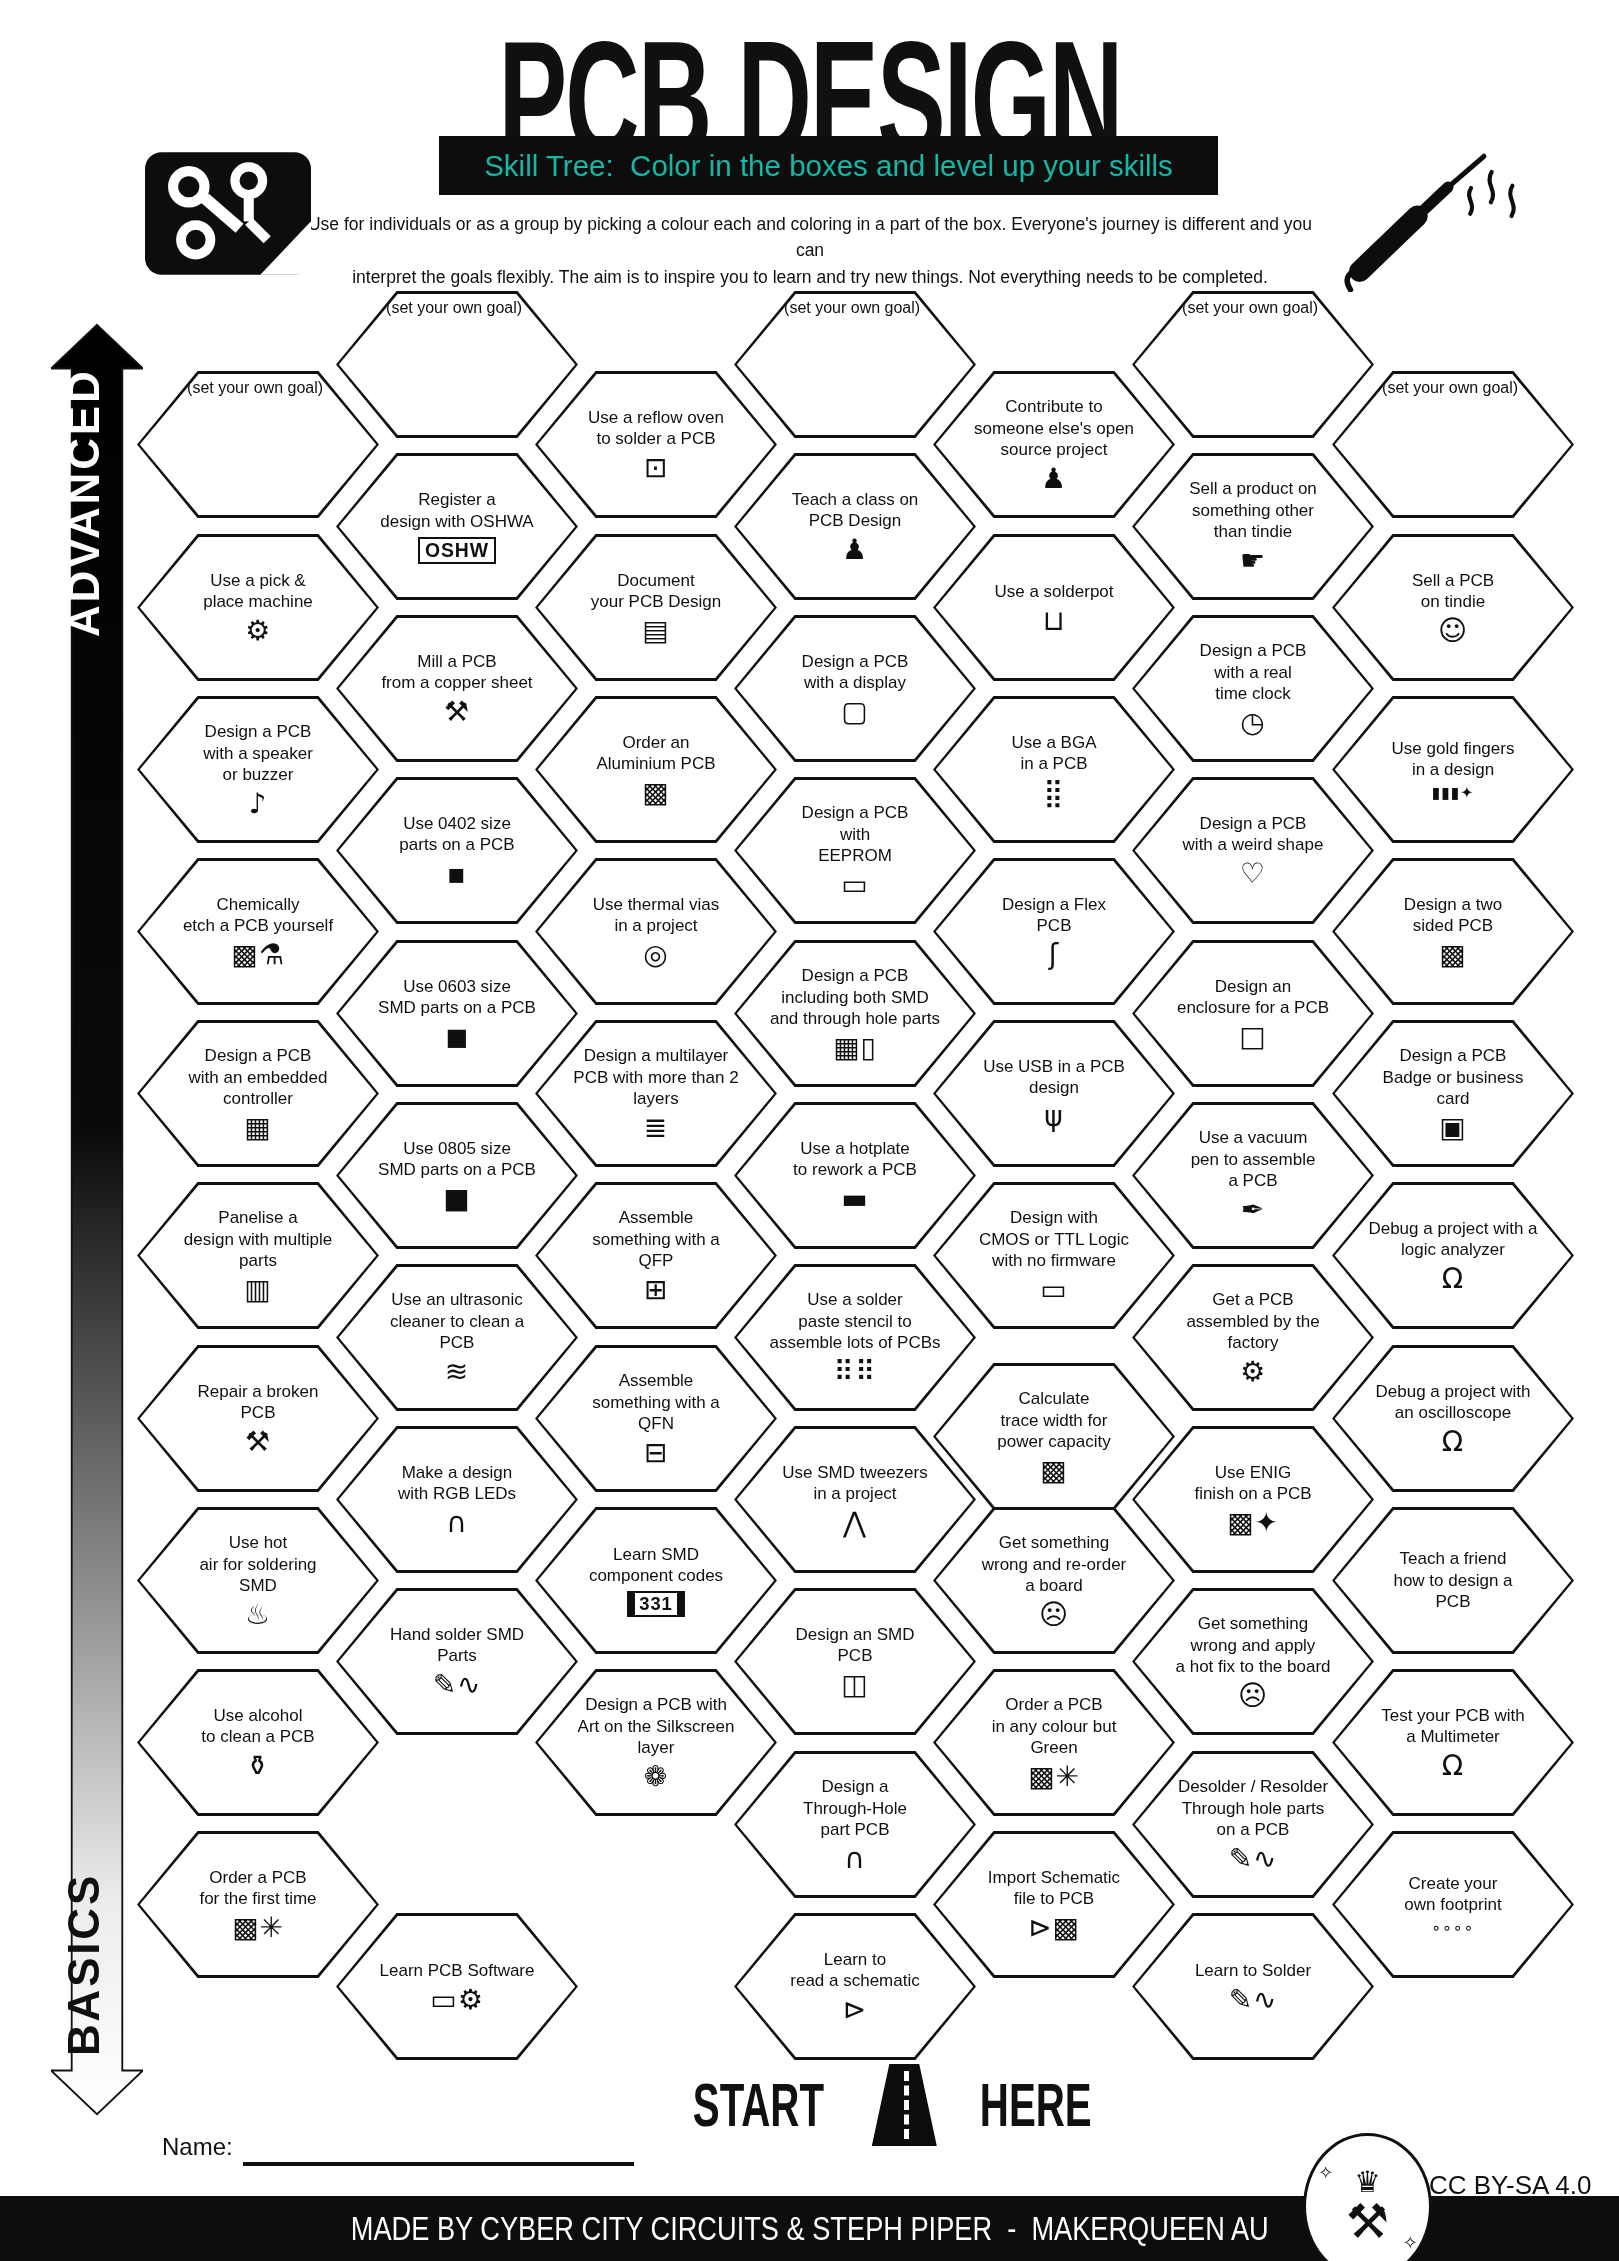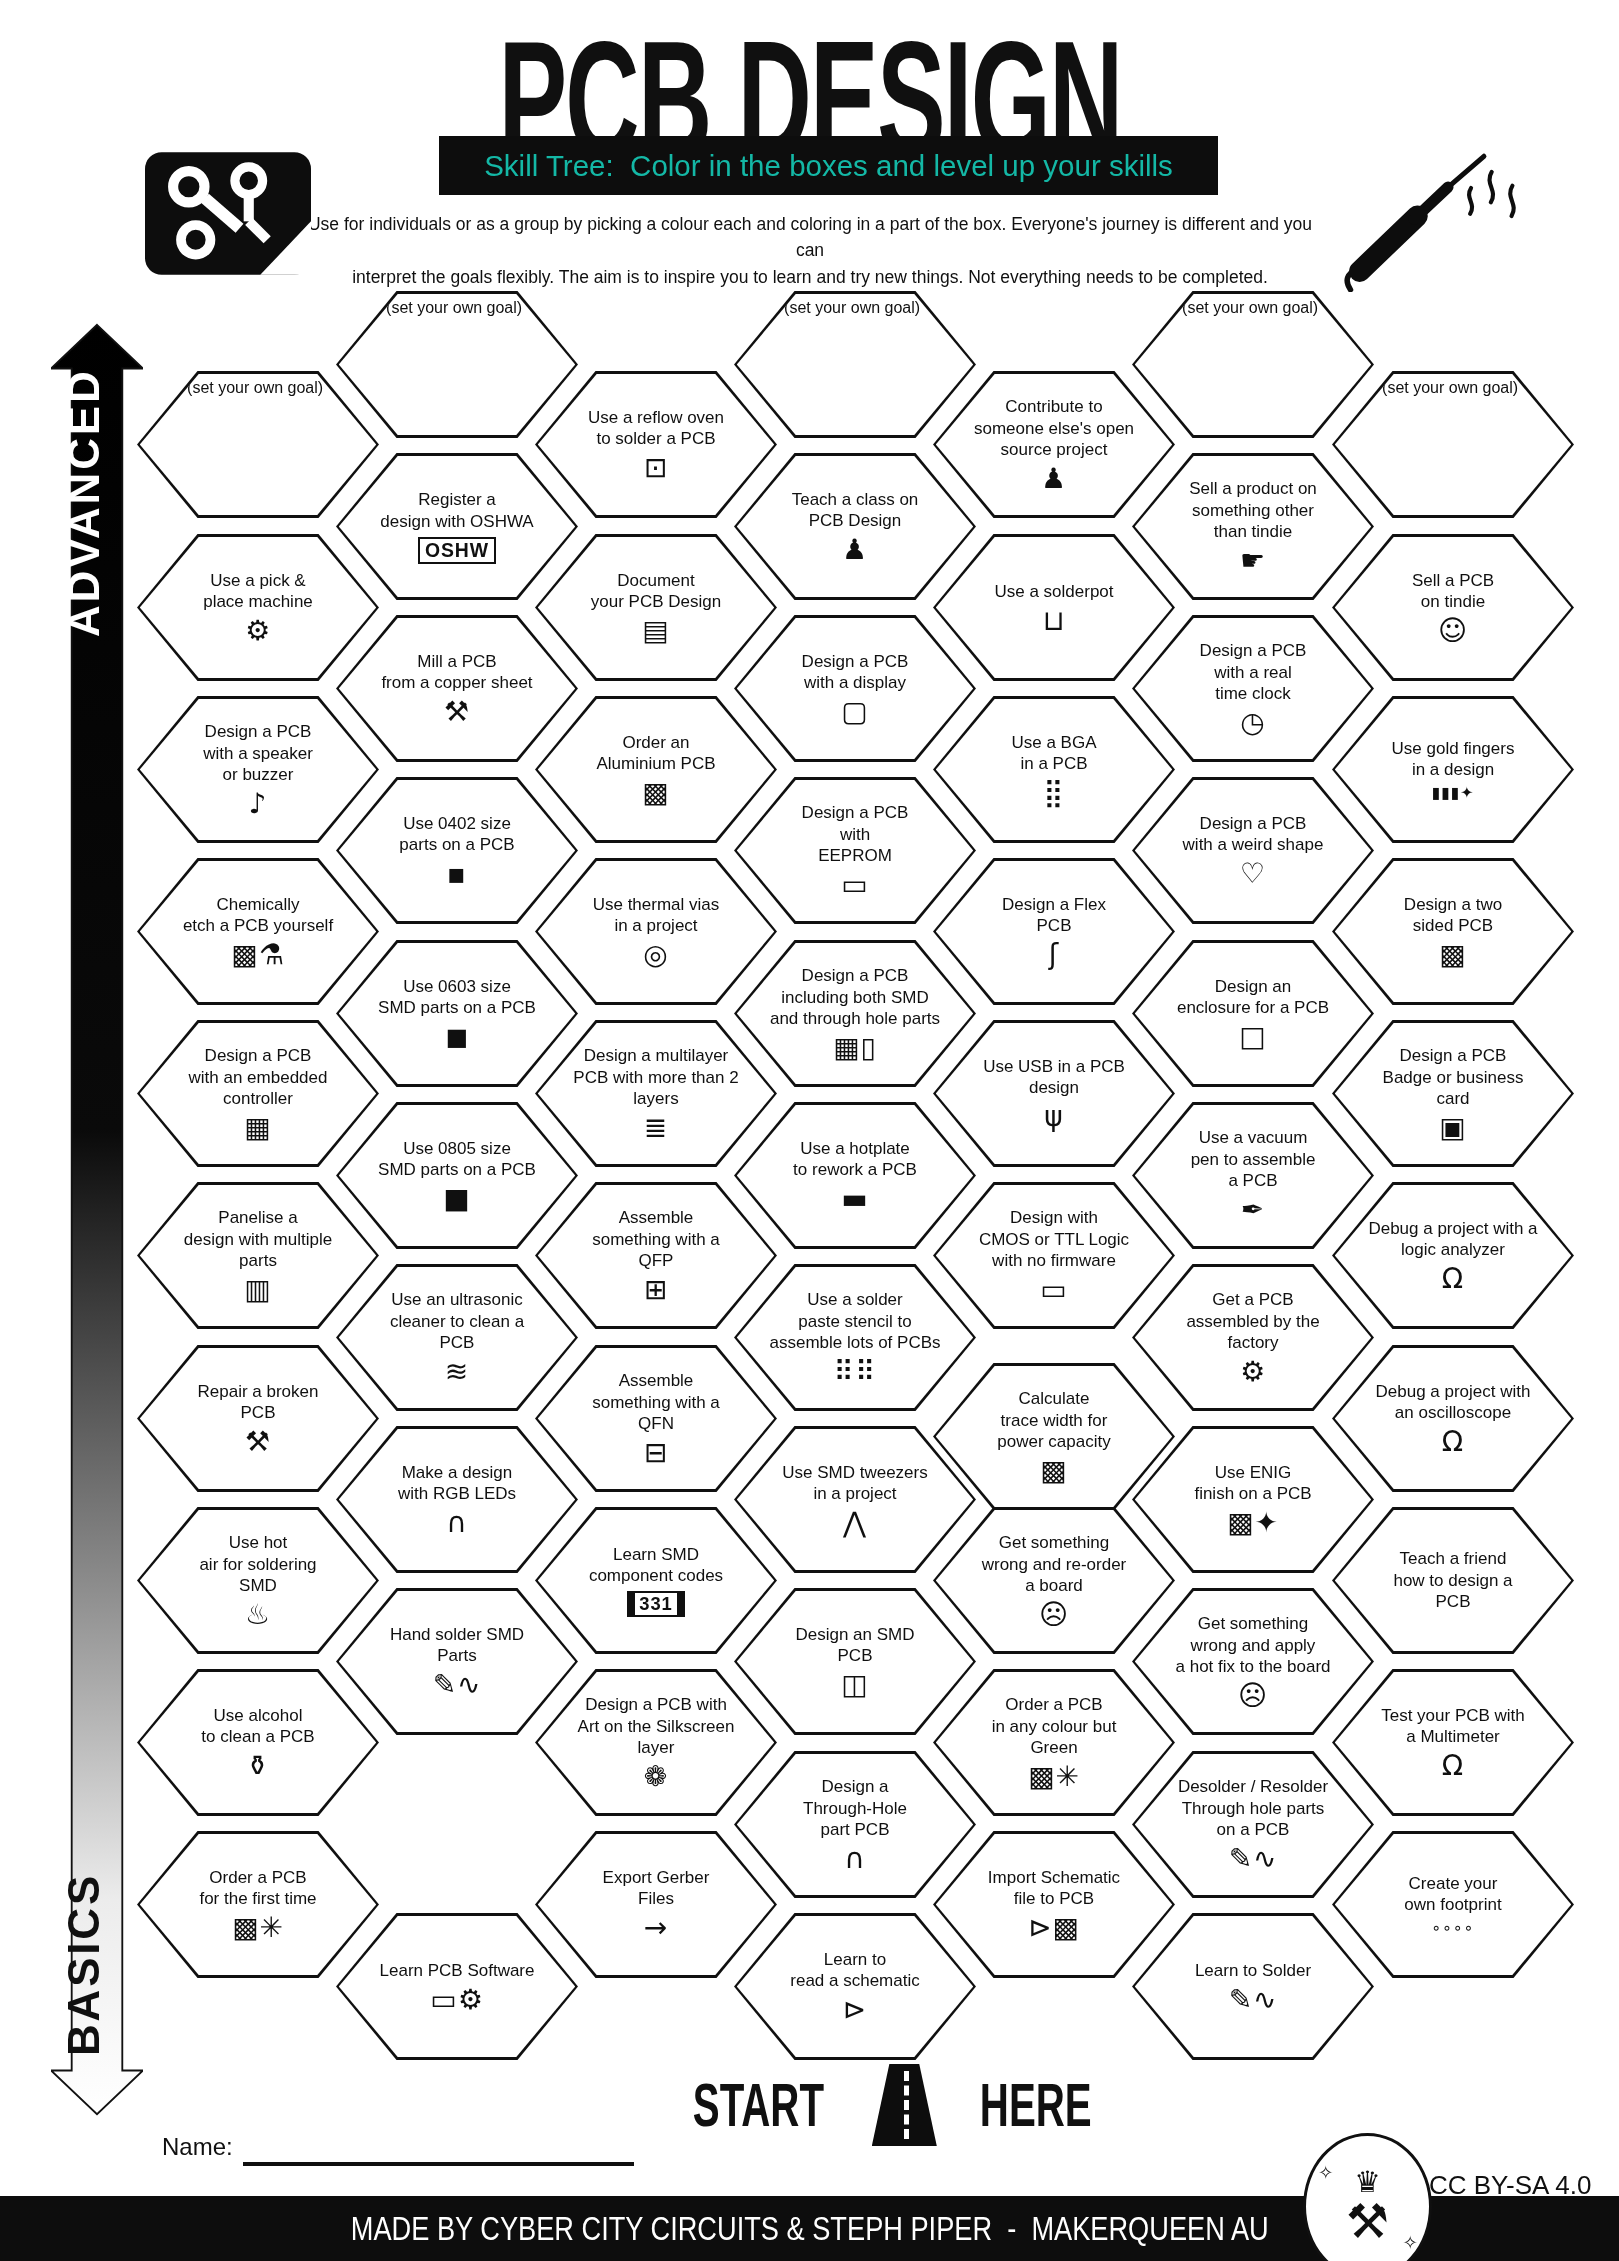--- a/index.html
+++ b/index.html
@@ -315,27 +315,20 @@
       </div>
     </div>
     <div class="hex" style="left: 535px; top: 1669px;">
       <div class="hex-inner">
         <div class="hex-label">Design a PCB with
 Art on the Silkscreen
 layer</div>
         <div class="hex-icon">❁</div>
       </div>
     </div>
-    <div class="hex" style="left: 535px; top: 1831px;">
-      <div class="hex-inner">
-        <div class="hex-label">Export Gerber
-Files</div>
-        <div class="hex-icon">→</div>
-      </div>
-    </div>
     <div class="hex" style="left: 734px; top: 291px;">
       <div class="hex-inner">
         <div class="goal-label">(set your own goal)</div>
       </div>
     </div>
     <div class="hex" style="left: 734px; top: 453px;">
       <div class="hex-inner">
         <div class="hex-label">Teach a class on
 PCB Design</div>
         <div class="hex-icon">♟</div>

